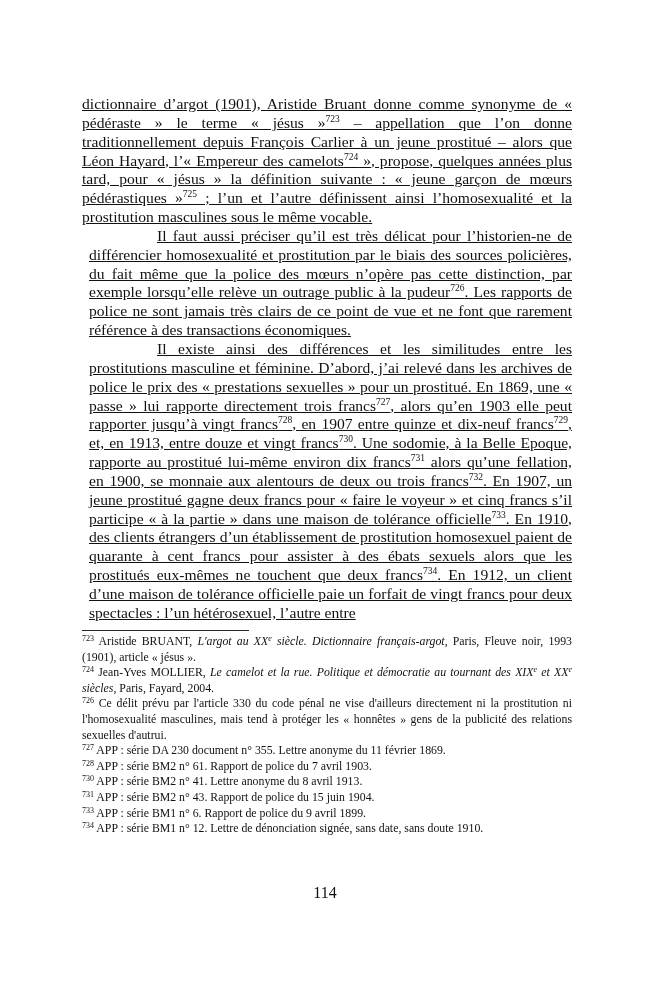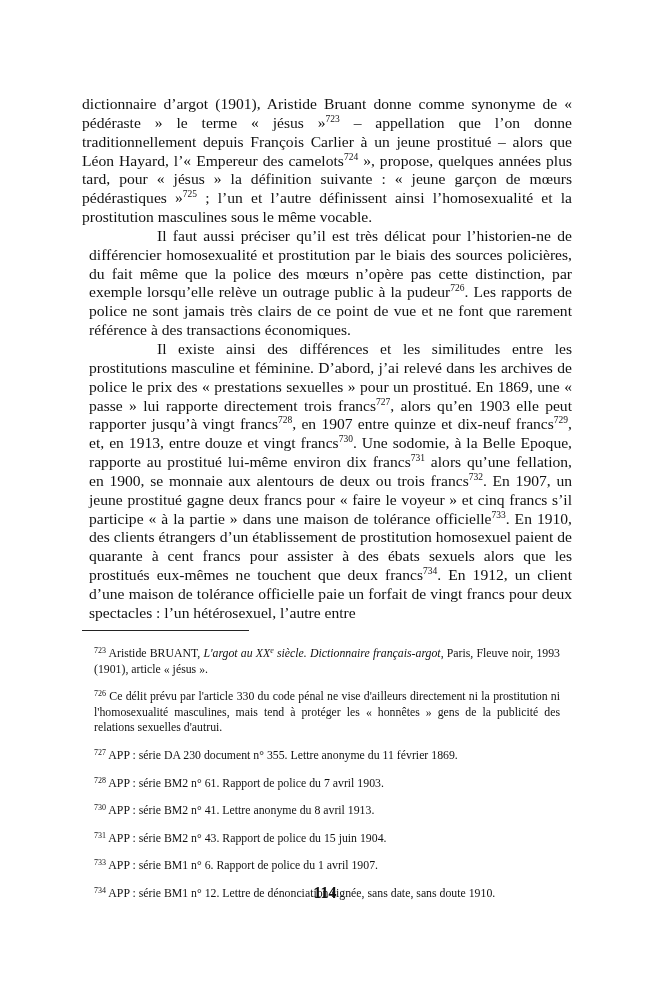--- a/index.html
+++ b/index.html
@@ -1,42 +1,43 @@
 <!DOCTYPE html>
 <html><head>
 <meta charset="utf-8">
 <style>
   html, body { margin: 0; padding: 0; background: #ffffff; }
   body { width: 650px; height: 1007px; position: relative; overflow: hidden; }
-  .page { position: absolute; left: 82px; top: 95px; width: 490px; color: #111; font-family: "Liberation Serif", "DejaVu Serif", serif; }
+  .page { position: absolute; left: 82px; top: 95px; width: 490px; color: #111; font-family: "Liberation Serif", "DejaVu Serif", serif; text-decoration: underline; }
   .body-text p { margin: 0; font-size: 15.6px; line-height: 18.85px; text-align: justify; }
   .body-text p.indent { text-indent: 68px; margin-left: 7px; }
   sup { font-size: 9.5px; line-height: 0; vertical-align: 6px; }
   .fn-sep { position: absolute; left: 82px; top: 630px; width: 167px; height: 1px; background: #222; }
   .footnotes { position: absolute; left: 82px; top: 634px; width: 490px; font-family: "Liberation Serif", "DejaVu Serif", serif; color: #111; }
-  .footnotes .fn { margin: 12px; font-size: 11.8px; line-height: 15.6px; text-align: justify; }
+  .footnotes .fn { margin: 0; font-size: 11.8px; line-height: 15.6px; text-align: justify; }
   .footnotes .fn sup { font-size: 8px; vertical-align: 4px; }
-  .pagenum { position: absolute; left: 0; width: 650px; top: 884px; text-align: center; font-family: "Liberation Serif", "DejaVu Serif", serif; font-size: 16px; color: #111; font-weight: bold; }
+  .pagenum { position: absolute; left: 0; width: 650px; top: 884px; text-align: center; font-family: "Liberation Serif", "DejaVu Serif", serif; font-size: 16px; color: #111; }
   i { font-style: italic; }
 </style>
 </head>
 <body>
 
 <div class="page body-text" id="body-text">
     <p><span>dictionnaire d’argot (1901), Aristide Bruant donne comme synonyme de « pédéraste » le terme « jésus »</span><sup>723</sup><span> – appellation que l’on donne traditionnellement depuis François Carlier à un jeune prostitué – alors que Léon Hayard, l’« Empereur des camelots</span><sup>724</sup><span> », propose, quelques années plus tard, pour « jésus » la définition suivante : « jeune garçon de mœurs pédérastiques »</span><sup>725</sup><span> ; l’un et l’autre définissent ainsi l’homosexualité et la prostitution masculines sous le même vocable.</span></p>
     <p class="indent"><span>Il faut aussi préciser qu’il est très délicat pour l’historien-ne de différencier homosexualité et prostitution par le biais des sources policières, du fait même que la police des mœurs n’opère pas cette distinction, par exemple lorsqu’elle relève un outrage public à la pudeur</span><sup>726</sup><span>. Les rapports de police ne sont jamais très clairs de ce point de vue et ne font que rarement référence à des transactions économiques.</span></p>
     <p class="indent"><span>Il existe ainsi des différences et les similitudes entre les prostitutions masculine et féminine. D’abord, j’ai relevé dans les archives de police le prix des « prestations sexuelles » pour un prostitué. En 1869, une « passe » lui rapporte directement trois francs</span><sup>727</sup><span>, alors qu’en 1903 elle peut rapporter jusqu’à vingt francs</span><sup>728</sup><span>, en 1907 entre quinze et dix-neuf francs</span><sup>729</sup><span>, et, en 1913, entre douze et vingt francs</span><sup>730</sup><span>. Une sodomie, à la Belle Epoque, rapporte au prostitué lui-même environ dix francs</span><sup>731</sup><span> alors qu’une fellation, en 1900, se monnaie aux alentours de deux ou trois francs</span><sup>732</sup><span>. En 1907, un jeune prostitué gagne deux francs pour « faire le voyeur » et cinq francs s’il participe « à la partie » dans une maison de tolérance officielle</span><sup>733</sup><span>. En 1910, des clients étrangers d’un établissement de prostitution homosexuel paient de quarante à cent francs pour assister à des ébats sexuels alors que les prostitués eux-mêmes ne touchent que deux francs</span><sup>734</sup><span>. En 1912, un client d’une maison de tolérance officielle paie un forfait de vingt francs pour deux spectacles : l’un hétérosexuel, l’autre entre</span></p>
   </div>
 
 <div class="fn-sep"></div>
 
 <div class="footnotes" id="footnotes">
     <p class="fn"><sup>723</sup><span> Aristide BRUANT, </span><i>L'argot au XX</i><i><sup>e</sup></i><i> siècle. Dictionnaire français-argot</i><span>, Paris, Fleuve noir, 1993 (1901), article « jésus ».</span></p>
+    <p class="fn"><sup>724</sup><span> Jean-Yves MOLLIER, </span><i>Le camelot et la rue. Politique et démocratie au tournant des XIX</i><i><sup>e</sup></i><i> et XX</i><i><sup>e</sup></i><i> siècles</i><span>, Paris, Fayard, 2004.</span></p>
     <p class="fn"><sup>726</sup><span> Ce délit prévu par l'article 330 du code pénal ne vise d'ailleurs directement ni la prostitution ni l'homosexualité masculines, mais tend à protéger les « honnêtes » gens de la publicité des relations sexuelles d'autrui.</span></p>
     <p class="fn"><sup>727</sup><span> APP : série DA 230 document n° 355. Lettre anonyme du 11 février 1869.</span></p>
     <p class="fn"><sup>728</sup><span> APP : série BM2 n° 61. Rapport de police du 7 avril 1903.</span></p>
     <p class="fn"><sup>730</sup><span> APP : série BM2 n° 41. Lettre anonyme du 8 avril 1913.</span></p>
     <p class="fn"><sup>731</sup><span> APP : série BM2 n° 43. Rapport de police du 15 juin 1904.</span></p>
-    <p class="fn"><sup>733</sup><span> APP : série BM1 n° 6. Rapport de police du 1 avril 1907.</span></p>
+    <p class="fn"><sup>733</sup><span> APP : série BM1 n° 6. Rapport de police du 9 avril 1899.</span></p>
     <p class="fn"><sup>734</sup><span> APP : série BM1 n° 12. Lettre de dénonciation signée, sans date, sans doute 1910.</span></p>
   </div>
 
 <div class="pagenum">114</div>
 
 </body></html>

